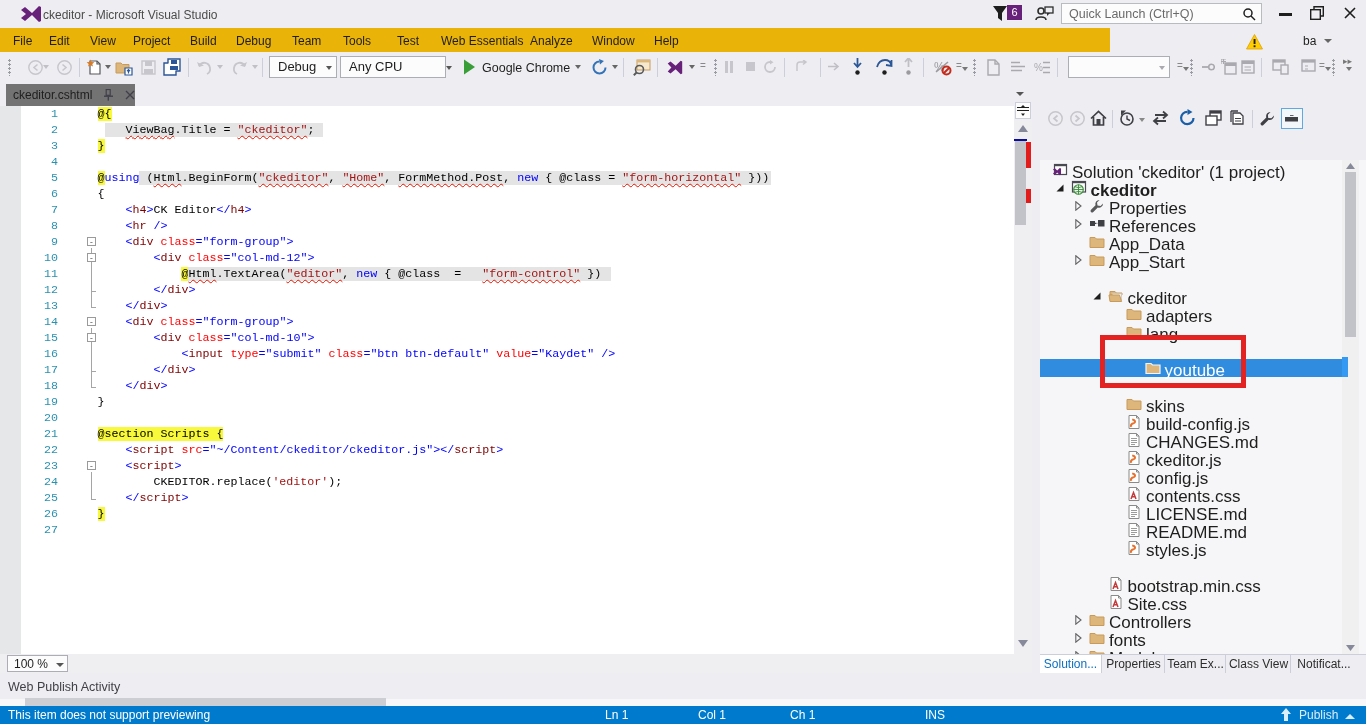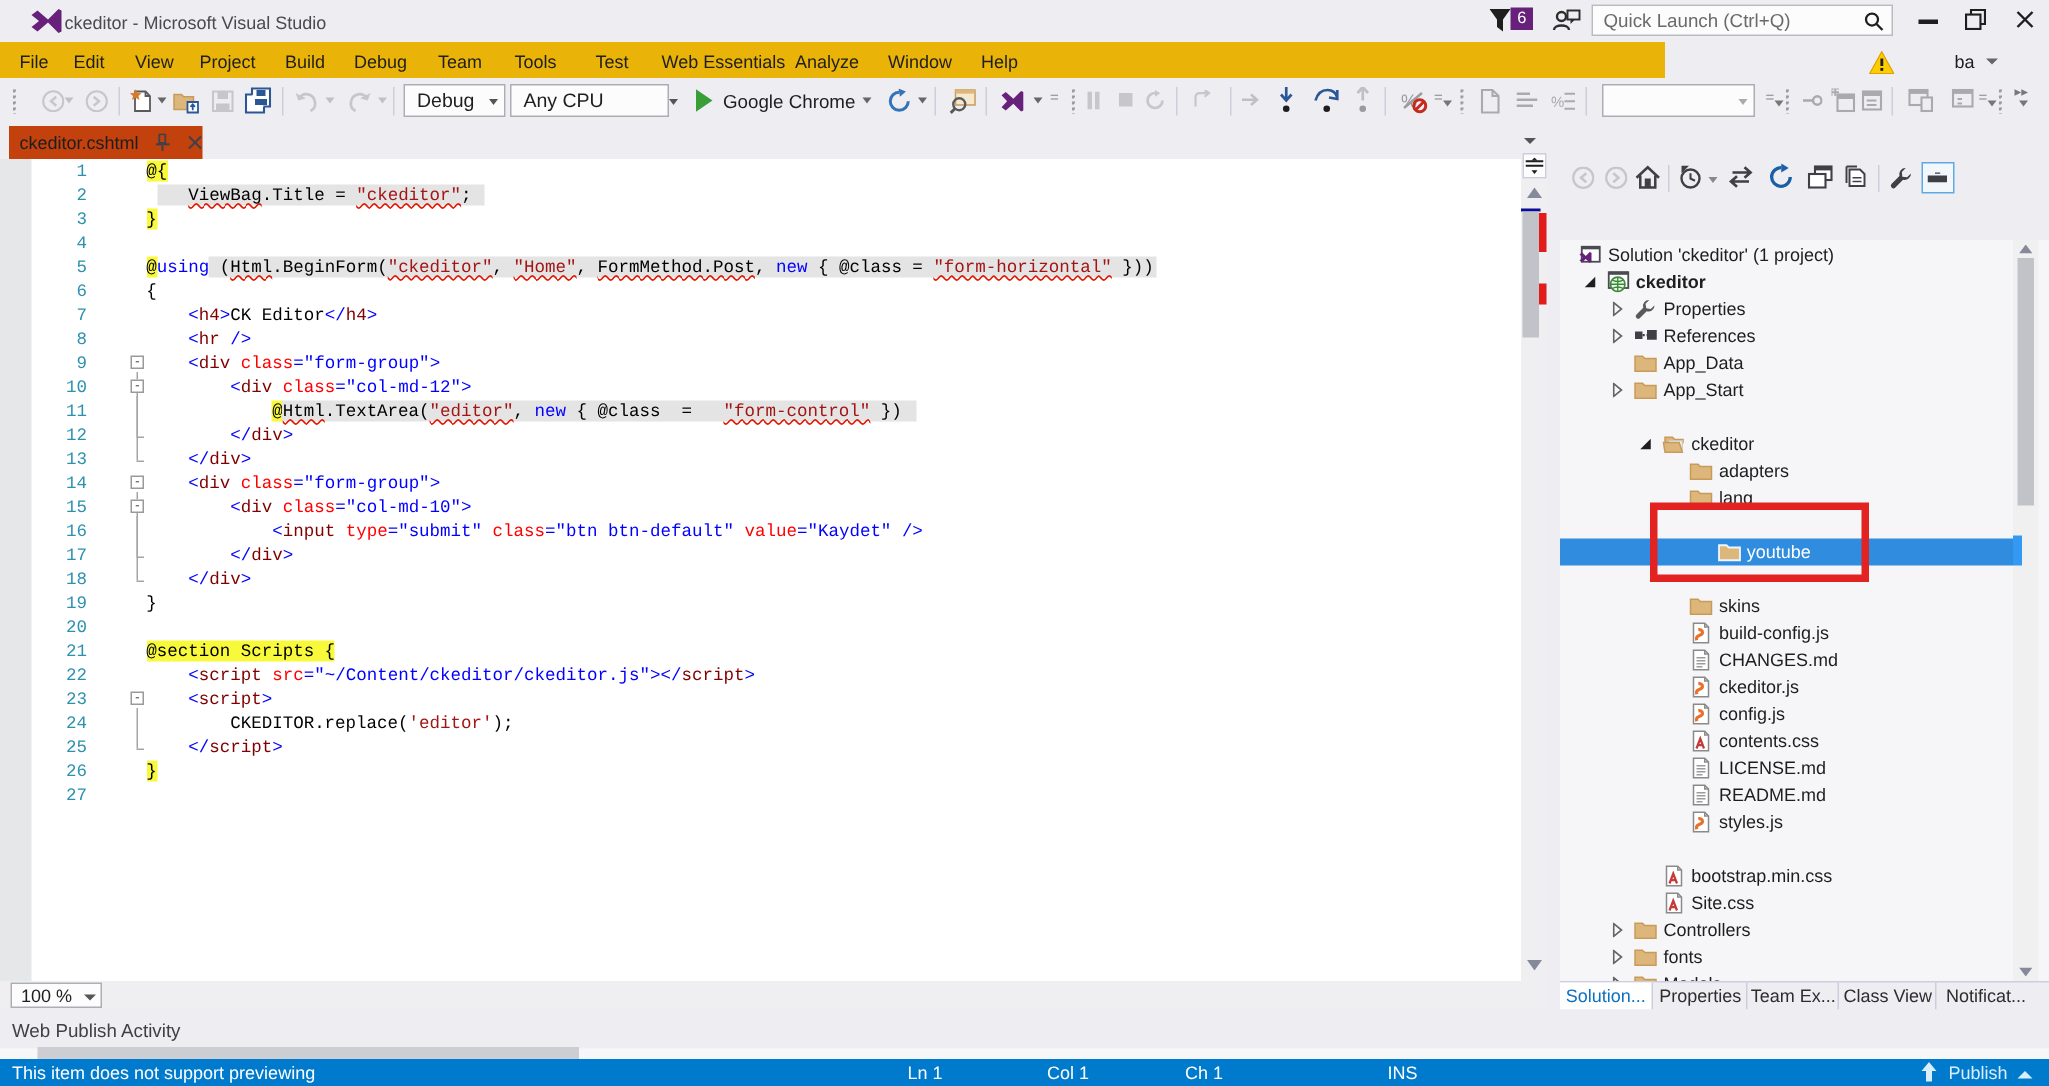--- a/index.html
+++ b/index.html
@@ -17,21 +17,21 @@
 
 #toolbar { position:absolute; left:0; top:52px; width:1366px; height:31px; background:#EEEEF2; }
 .combo { position:absolute; top:4px; height:22px; background:#FCFCFC; border:1px solid #ADAEB5; font-size:13px; }
 .combo .ct { position:absolute; left:8px; top:2px; color:#1E1E1E; }
 .carr { position:absolute; width:0; height:0; border-left:4px solid transparent; border-right:4px solid transparent; border-top:4px solid #1E1E1E; }
 .garr { position:absolute; width:0; height:0; border-left:3.5px solid transparent; border-right:3.5px solid transparent; border-top:4px solid #888; }
 .tsep { position:absolute; top:6px; width:1px; height:19px; background:#CCCEDB; }
 .grip { position:absolute; top:7px; width:4px; height:17px; background-image:radial-gradient(circle at 1.5px 1.5px, #999CA3 1px, transparent 1.2px); background-size:4px 4px; }
 
 #tabrow { position:absolute; left:0; top:83px; width:1032px; height:23px; background:#EEEEF2; }
-#doctab { position:absolute; left:6px; top:1px; width:129px; height:22px; background:#c2410c; font-size:12px; }
+#doctab { position:absolute; left:6px; top:1px; width:129px; height:22px; background:#737373; font-size:12px; }
 #doctab span.t { position:absolute; left:7px; top:4px; color:#1E1E1E; }
 
 #editor { position:absolute; left:0; top:106px; width:1032px; height:548px; background:#FFFFFF; }
 #lmargin { position:absolute; left:0; top:0; width:21px; height:548px; background:#E6E7E8; }
 .ln { position:absolute; left:24px; width:34px; text-align:right; font-family:"Liberation Mono", monospace; font-size:11.67px; color:#2B91AF; height:16px; line-height:16px; }
 .cl { position:absolute; left:97.5px; font-family:"Liberation Mono", monospace; font-size:11.67px; height:16px; line-height:16px; white-space:pre; color:#000; }
 .k { color:#0000FF; } 
 .tg { color:#800000; } 
 .an { color:#FF0000; } 
 .st { color:#A31515; } 
@@ -45,21 +45,21 @@
 #hsbrow { position:absolute; left:0; top:654px; width:1032px; height:19px; background:#EFEFF2; }
 #zoombox { position:absolute; left:7px; top:1px; width:61px; height:17px; background:#FCFCFC; border:1px solid #ADAEB5; font-size:12px; }
 
 #sepanel { position:absolute; left:1040px; top:85px; width:326px; height:587px; background:#EEEEF2; }
 #setitle { position:absolute; left:0px; top:2px; width:326px; height:19px; background:#007ACC; color:#FFFFFF; font-size:12px; }
 #setoolbar { position:absolute; left:0; top:21px; width:326px; height:27px; background:#EEEEF2; }
 #sesearch { position:absolute; left:1px; top:48px; width:317px; height:25px; background:#FFFFFF; border:1px solid #CCCEDB; }
 #sesearch span { position:absolute; left:6px; top:5px; font-size:12.5px; color:#8A8A8A; }
 #setree { position:absolute; left:0; top:75px; width:326px; height:494px; background:#F6F6F8; overflow:hidden; }
 .trow { position:absolute; left:0; width:302px; height:18px; }
-.trow .txt { position:absolute; top:2px; font-size:12px; color:#1E1E1E; }
+.trow .txt { position:absolute; top:2px; font-size:17px; color:#1E1E1E; }
 .ticon { position:absolute; top:1px; width:16px; height:16px; }
 #sevsb { position:absolute; left:302px; top:75px; width:17px; height:494px; background:#F0F0F1; }
 #setabs { position:absolute; left:0; top:569px; width:326px; height:18px; background:#EEEEF2; border-top:1px solid #CCCEDB; font-size:12px; }
 .setab { position:absolute; top:0; height:18px; padding-top:2px; color:#2D2D2D; }
 
 #wpa { position:absolute; left:0; top:673px; width:1366px; height:33px; background:#EEEEF2; }
 #statusbar { position:absolute; left:0; top:706px; width:1366px; height:18px; background:#007ACC; color:#FFFFFF; font-size:12px; }
 .sbt { position:absolute; top:2px; color:#FFFFFF; }
 svg { display:block; }
 </style>

